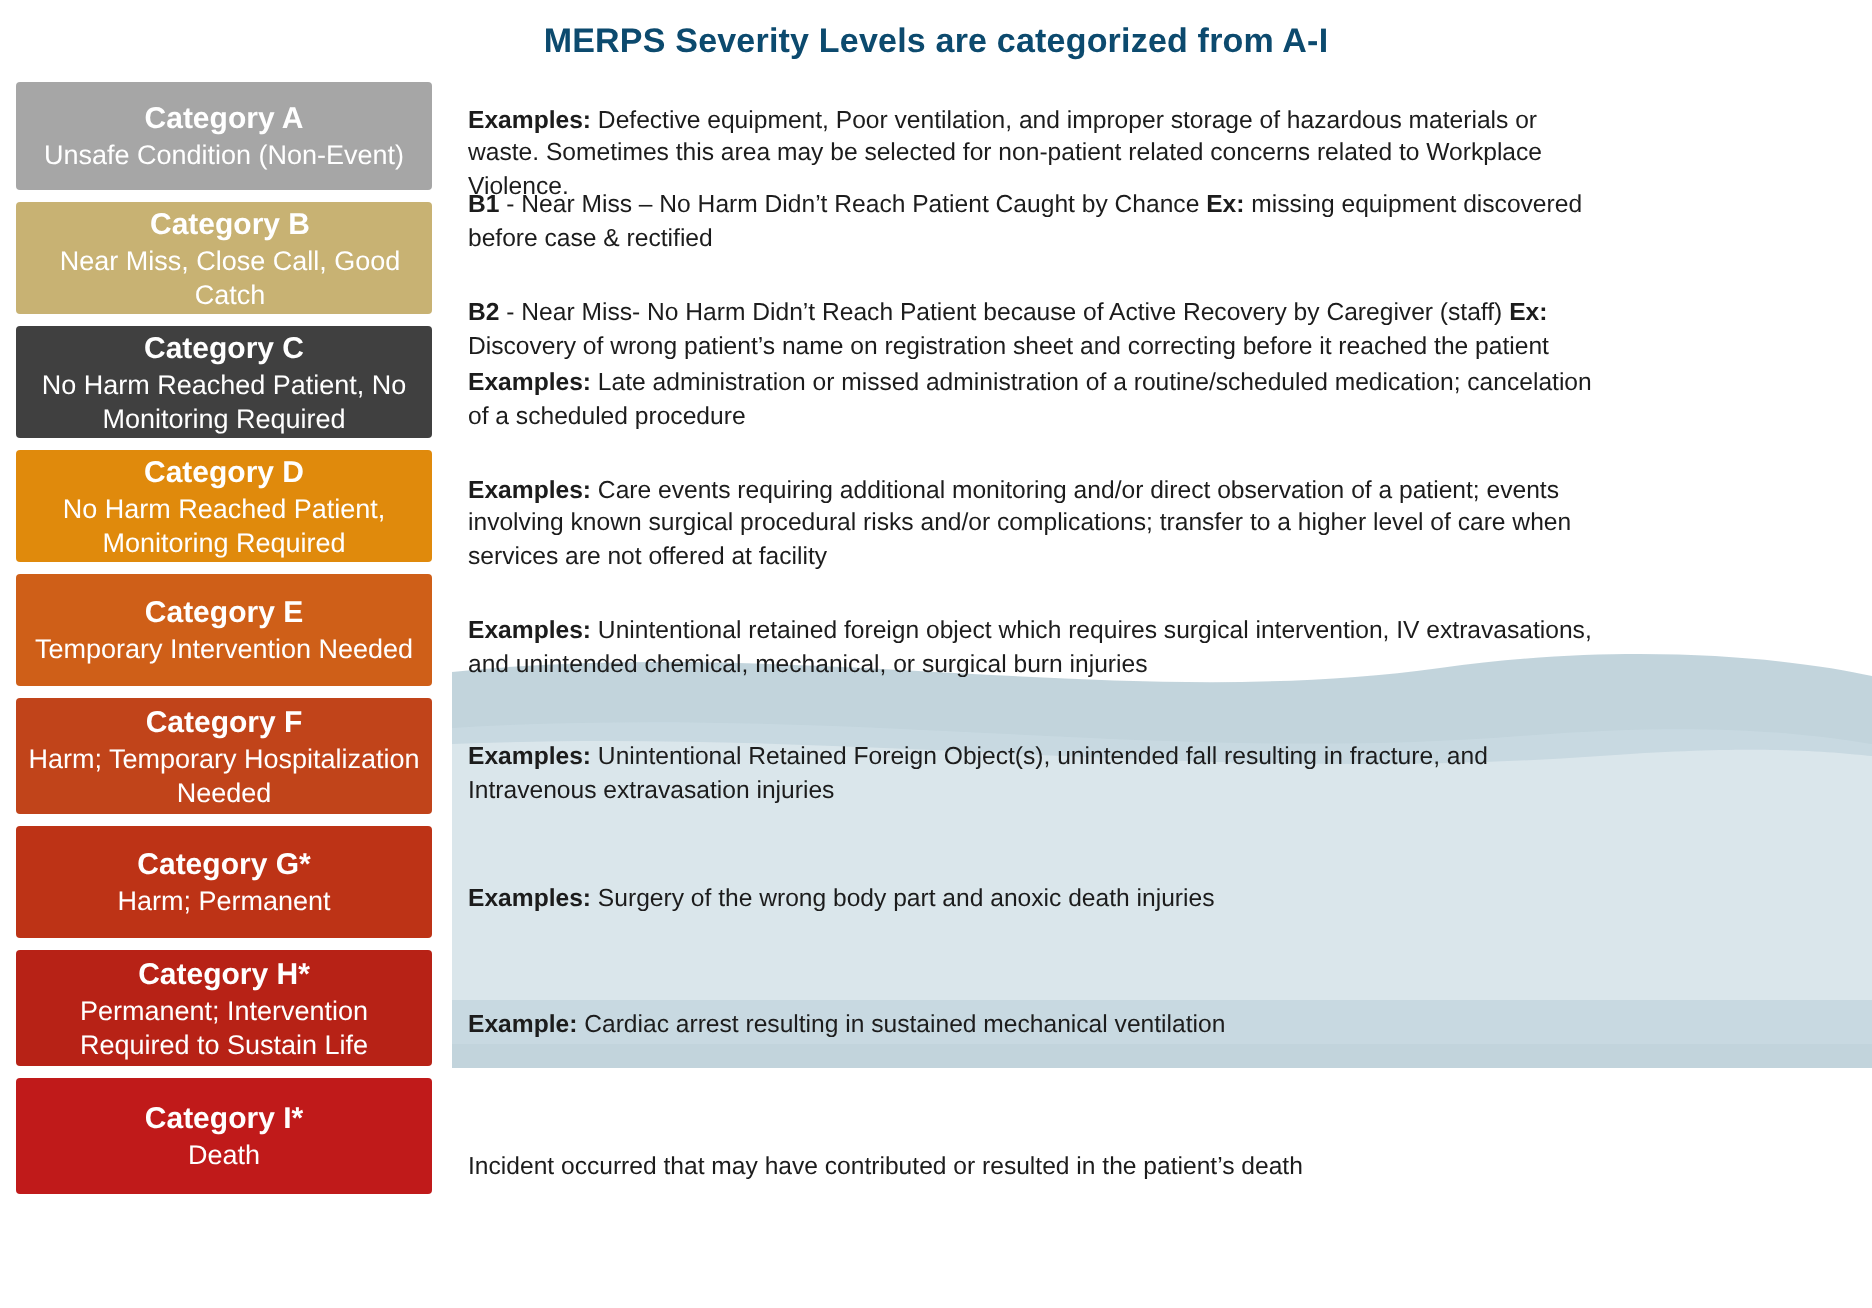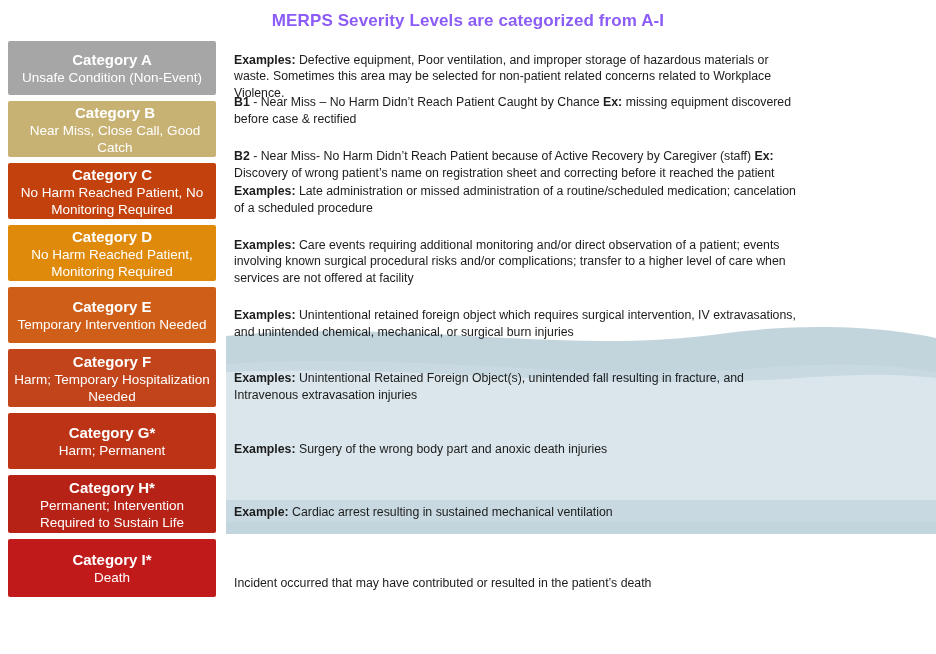--- a/index.html
+++ b/index.html
@@ -11,21 +11,21 @@
     height: 654px;
     background: #ffffff;
     font-family: "Liberation Sans", sans-serif;
     overflow: hidden;
     position: relative;
   }
   #page-title {
     text-align: center;
     font-size: 17px;
     font-weight: bold;
-    color: #8b5cf6;
+    color: #0c4a6e;
     padding-top: 11px;
     letter-spacing: 0.1px;
   }
   .chart {
     position: relative;
     margin-top: 10px;
     width: 936px;
   }
   .row {
     position: relative;
@@ -130,21 +130,21 @@
         <b>B1</b><span> - Near Miss – No Harm Didn’t Reach Patient Caught by Chance </span><b>Ex:</b><span> missing equipment discovered before case &amp; rectified</span>
       </div>
       <div class="ex-line">
         <b>B2</b><span> - Near Miss- No Harm Didn’t Reach Patient because of Active Recovery by Caregiver (staff)     </span><b>Ex:</b><span> Discovery of wrong patient’s name on registration sheet and correcting before it reached the patient</span>
       </div>
     </div>
   </div>
   <div class="spacer"></div>
 
   <div class="row" style="height:56px;">
-    <div class="cat-cell" style="background:#c2410c;">
+    <div class="cat-cell" style="background:#404040;">
       <div class="cat-title">Category C</div>
       <div class="cat-sub">No Harm Reached Patient, No Monitoring Required</div>
     </div>
     <div class="ex-cell">
       <div class="ex-line">
         <b>Examples:</b><span> Late administration or missed administration of a routine/scheduled medication; cancelation of a scheduled procedure</span>
       </div>
     </div>
   </div>
   <div class="spacer"></div>

